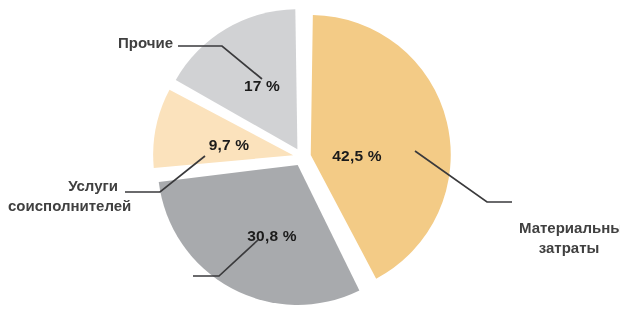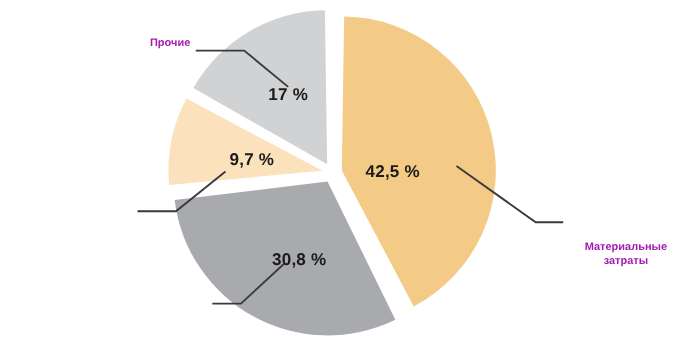--- a/index.html
+++ b/index.html
@@ -30,23 +30,23 @@
   .slice-value {
     font-family: "Liberation Sans", sans-serif;
     font-weight: bold;
     font-size: 15.5px;
     fill: #1b1b1b;
     letter-spacing: 0.2px;
   }
   .callout-label {
     position: absolute;
     font-family: "Liberation Sans", sans-serif;
-    font-size: 10px;
+    font-size: 15px;
     font-weight: 600;
-    color: #a21caf;
+    color: #404040;
     line-height: 1.32;
     white-space: pre-line;
   }
   .lbl-other {
     left: 113px;
     top: 33px;
     text-align: right;
     width: 60px;
   }
   .lbl-coexec {
@@ -90,18 +90,20 @@
     <text class="slice-value" x="262" y="91" text-anchor="middle">17 %</text>
 
     <polyline points="178,46 222,46 262,79" fill="none" stroke="#3A3A3C" stroke-width="1.7"></polyline>
     <polyline points="125,192 160,192 205,156" fill="none" stroke="#3A3A3C" stroke-width="1.7"></polyline>
     <polyline points="193,276 219,276 258,240" fill="none" stroke="#3A3A3C" stroke-width="1.7"></polyline>
     <polyline points="512,202 487,202 415,151" fill="none" stroke="#3A3A3C" stroke-width="1.7"></polyline>
   </svg>
 
   <div class="callout-label lbl-other">Прочие</div>
 
+  <div class="callout-label lbl-coexec">Услуги
+соисполнителей</div>
 
 
   <div class="callout-label lbl-material">Материальные
 затраты</div>
 
 </div>
 
 </body></html>

